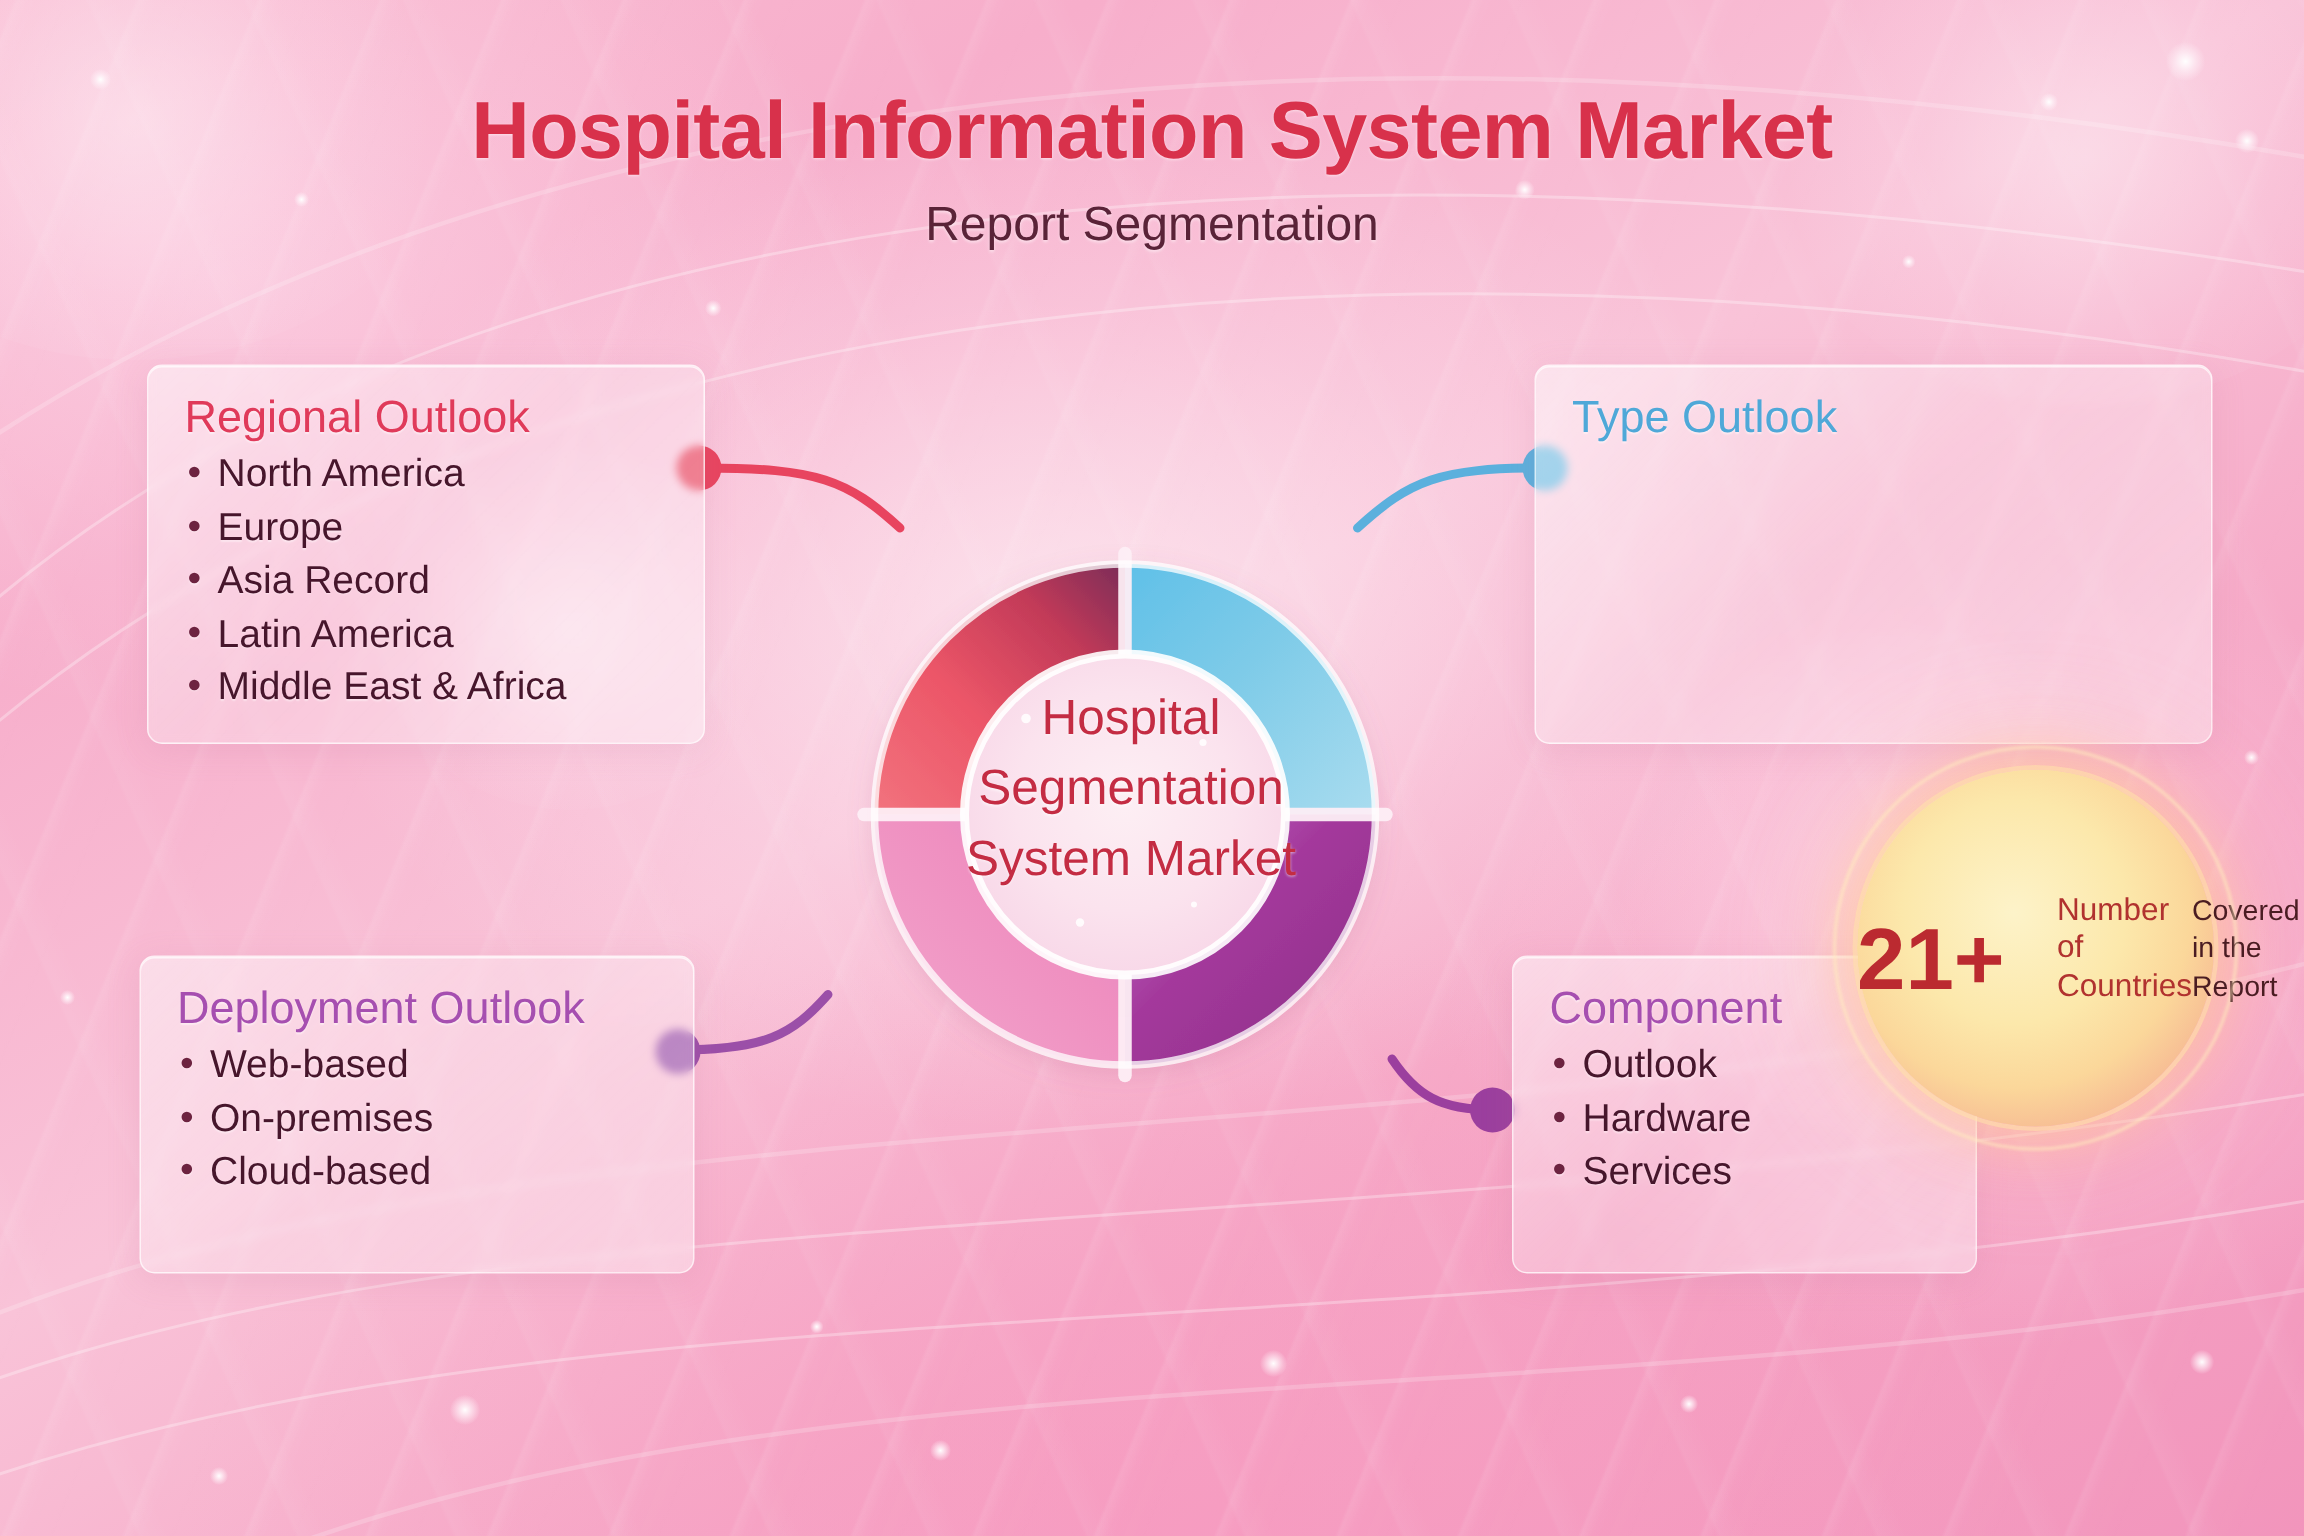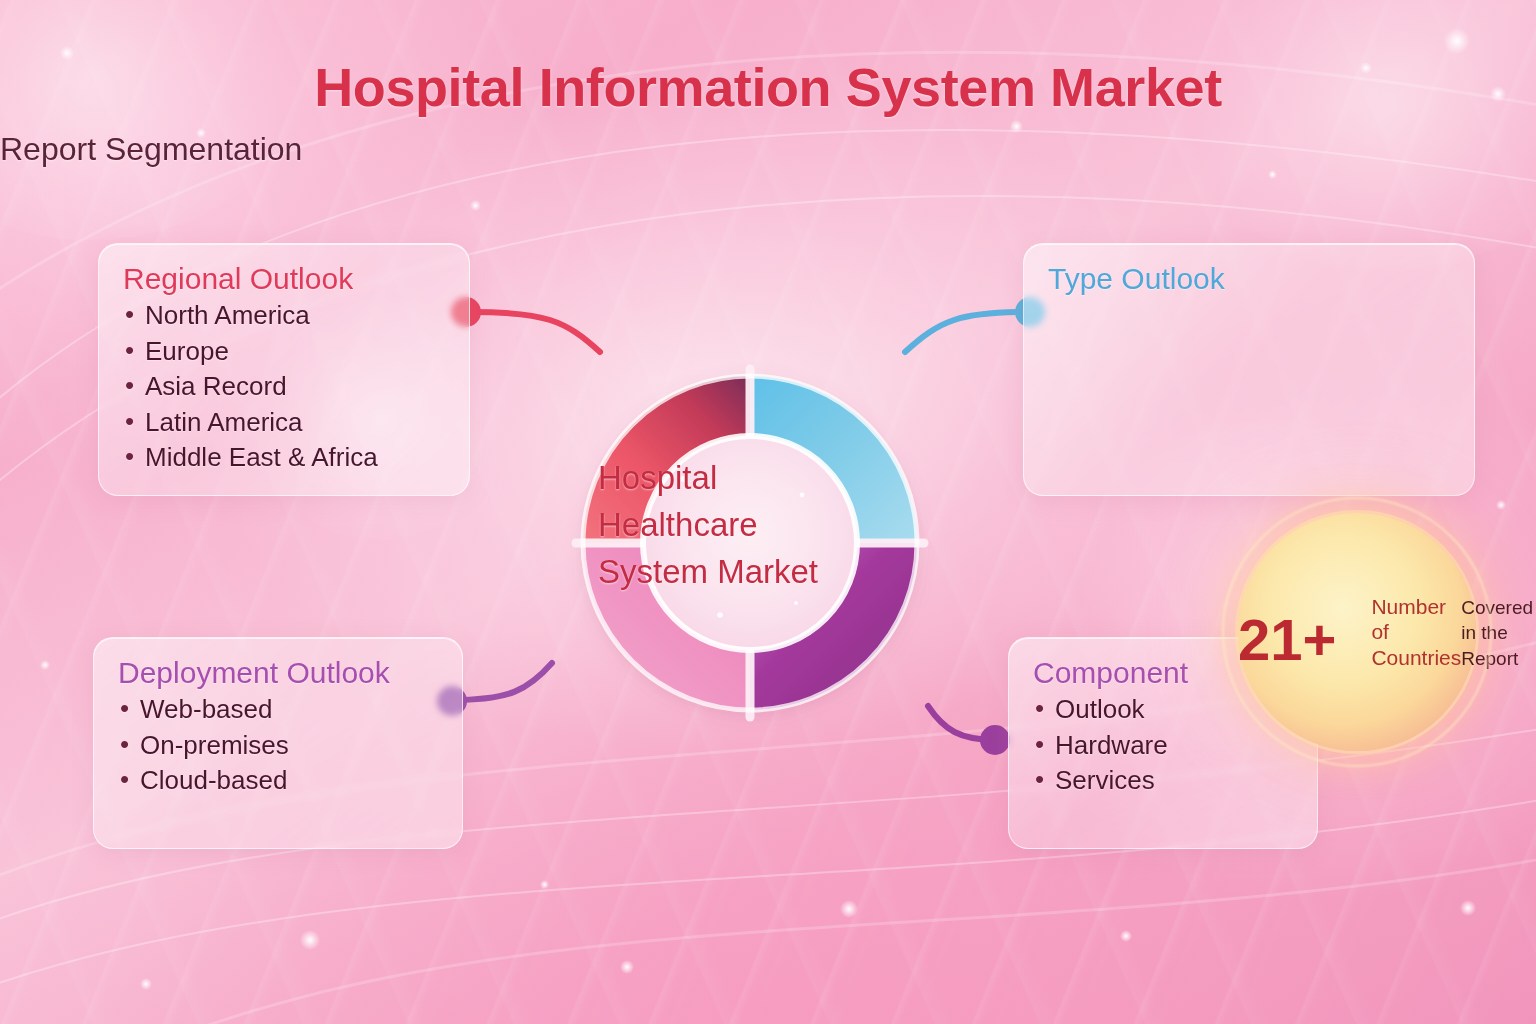--- a/index.html
+++ b/index.html
@@ -59,30 +59,30 @@
   #title {
     position: absolute; left: 0; top: 56px; width: 1536px;
     text-align: center;
     font-size: 54px; font-weight: 700;
     letter-spacing: -0.4px;
     color: #d8314b;
     text-shadow: 0 1px 2px rgba(255,255,255,0.55);
   }
   #subtitle {
     position: absolute; left: 0; top: 131px; width: 1536px;
-    text-align: left;
+    text-align: center;
     font-size: 32px; font-weight: 400;
     color: #5a2338;
     text-shadow: 0 1px 2px rgba(255,255,255,0.5);
   }
 
   
   .card {
     position: absolute;
-    border-radius: 20px;
+    border-radius: 10px;
     background: linear-gradient(135deg, rgba(255,255,255,0.50) 0%, rgba(255,255,255,0.26) 48%, rgba(255,255,255,0.40) 100%);
     border: 1px solid rgba(255,255,255,0.65);
     box-shadow: 0 4px 22px rgba(200,110,150,0.16), inset 0 1px 0 rgba(255,255,255,0.7);
     backdrop-filter: blur(3px);
     padding: 18px 22px 20px 24px;
   }
   .card-title {
     font-size: 30px; font-weight: 400;
     margin-bottom: 2px;
     text-shadow: 0 1px 1px rgba(255,255,255,0.45);
@@ -110,21 +110,21 @@
   #card-deployment { left: 93px;  top: 637px; width: 370px; height: 212px; }
   #card-component  { left: 1008px; top: 637px; width: 310px; height: 212px; }
 
   
   #donut { position: absolute; left: 470px; top: 283px; width: 560px; height: 520px; }
 
   
   #center-label {
     position: absolute;
     left: 598px; top: 455px; width: 312px;
-    text-align: left;
+    text-align: center;
     font-size: 33px; line-height: 1.42;
     color: #c42c43;
     text-shadow: 0 1px 2px rgba(255,255,255,0.6);
     pointer-events: none;
   }
 
   
   #badge {
     position: absolute; left: 1238px; top: 513px;
     width: 238px; height: 238px;
@@ -263,21 +263,21 @@
     <g fill="rgba(255,255,255,0.85)">
       <circle cx="214" cy="196" r="3.2"></circle>
       <circle cx="332" cy="212" r="2.4"></circle>
       <circle cx="250" cy="332" r="2.8"></circle>
       <circle cx="326" cy="320" r="2.0"></circle>
     </g>
   </svg>
 
   <div id="center-label">
     <div>Hospital</div>
-    <div>Healthcare</div>
+    <div>Segmentation</div>
     <div>System Market</div>
   </div>
 
   <svg id="connectors" viewBox="0 0 1536 1024">
     <g fill="none" stroke-width="6" stroke-linecap="round">
       <path d="M 470 312 C 545 312, 565 320, 600 352" stroke="#e8445f"></path>
       <path d="M 1028 312 C 960 312, 940 320, 905 352" stroke="#5bb0dd"></path>
       <path d="M 452 700 C 510 700, 528 690, 552 663" stroke="#9b4fa8"></path>
       <path d="M 996 740 C 960 740, 944 730, 928 706" stroke="#9b3f9e"></path>
     </g>

